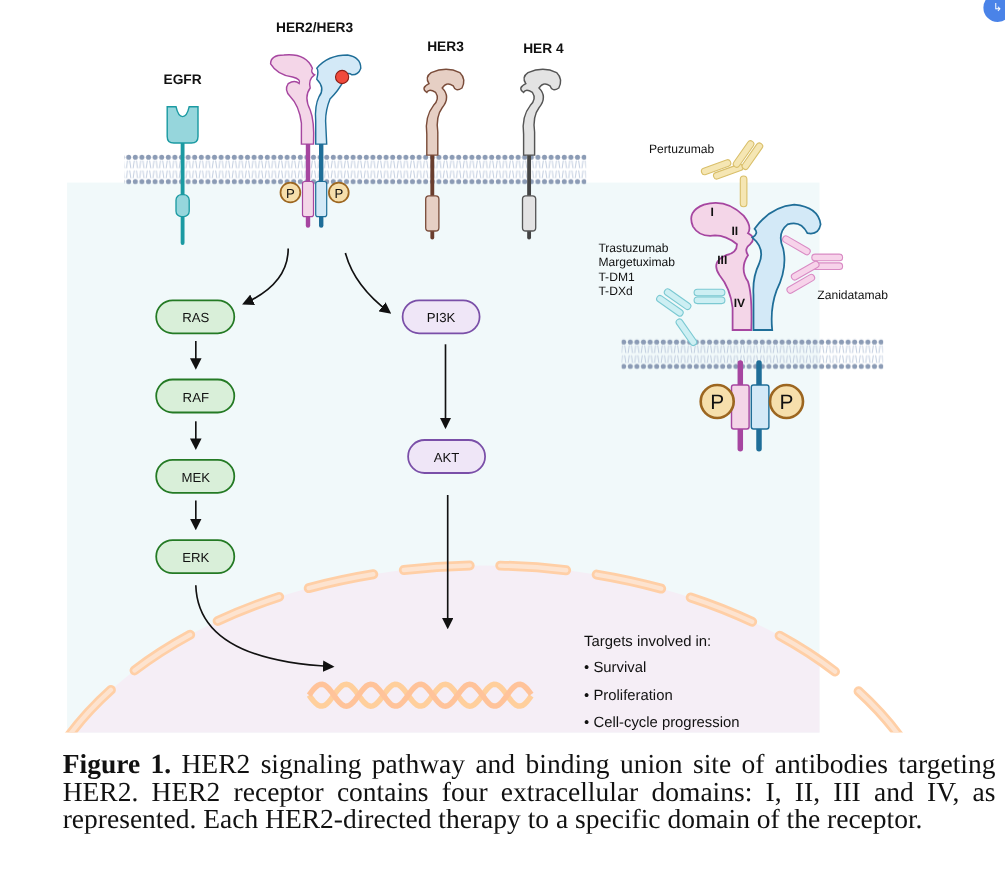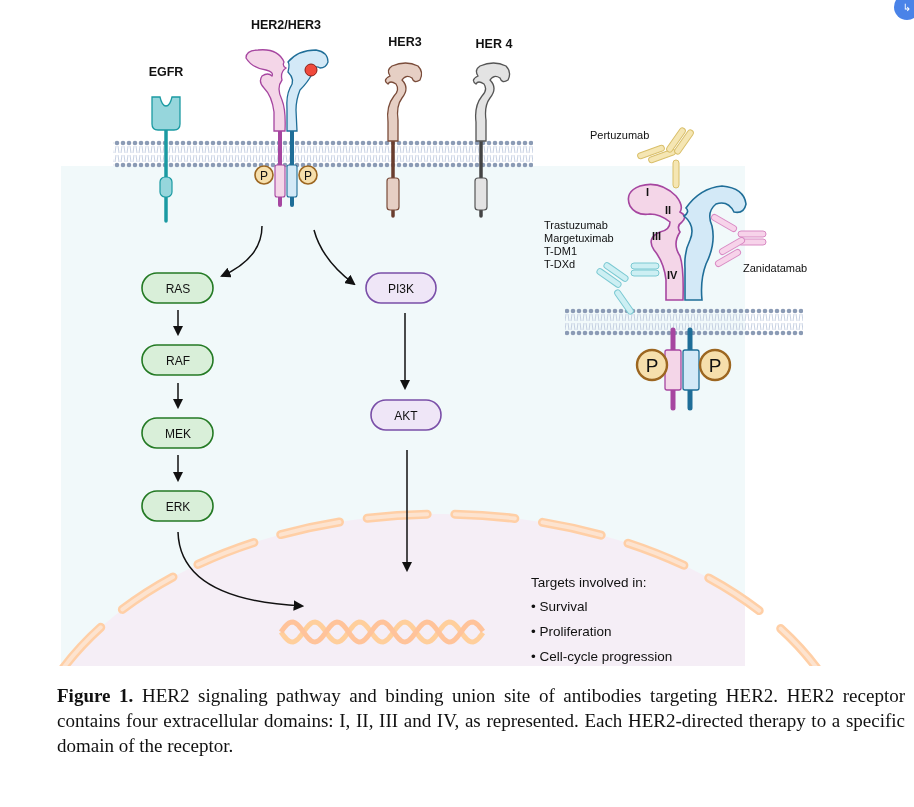--- a/index.html
+++ b/index.html
@@ -2,21 +2,21 @@
 <html><head>
 <meta charset="utf-8">
 <style>
   html, body { margin: 0; padding: 0; background: #ffffff; }
   body { width: 914px; height: 807px; position: relative; overflow: hidden; font-family: "Liberation Sans", sans-serif; }
   #figure { position: absolute; left: 0; top: 0; width: 914px; height: 680px; }
   .lbl { font-family: "Liberation Sans", sans-serif; fill: #111; }
   .bold { font-weight: bold; }
   .caption {
     position: absolute; left: 57px; top: 683px; width: 848px;
-    font-family: "Liberation Serif", serif; font-size: 19px; line-height: 25px; color: #111;
+    font-family: "Liberation Serif", serif; font-size: 25px; line-height: 25px; color: #111;
     text-align: justify;
   }
   .caption b { font-weight: bold; }
   .corner-btn {
     position: absolute; right: -6px; top: -6px; width: 26px; height: 26px; border-radius: 50%;
     background: #4a83e8; color: #fff; font-size: 10px; display: flex; align-items: center; justify-content: center;
   }
 </style>
 </head>
 <body>

